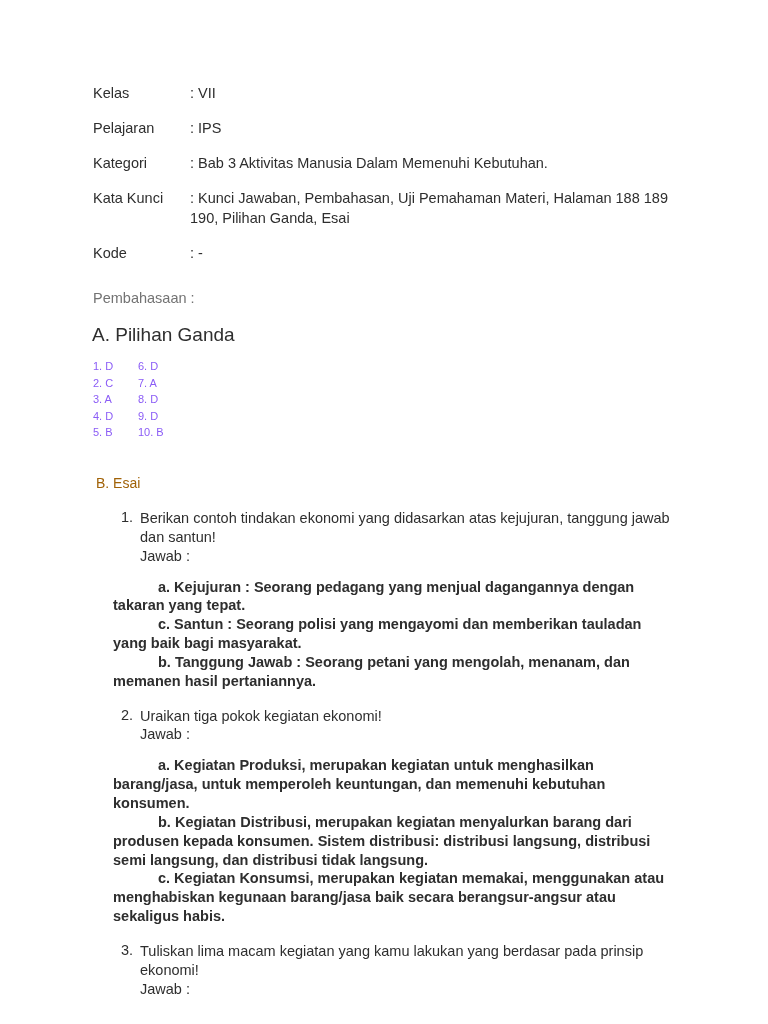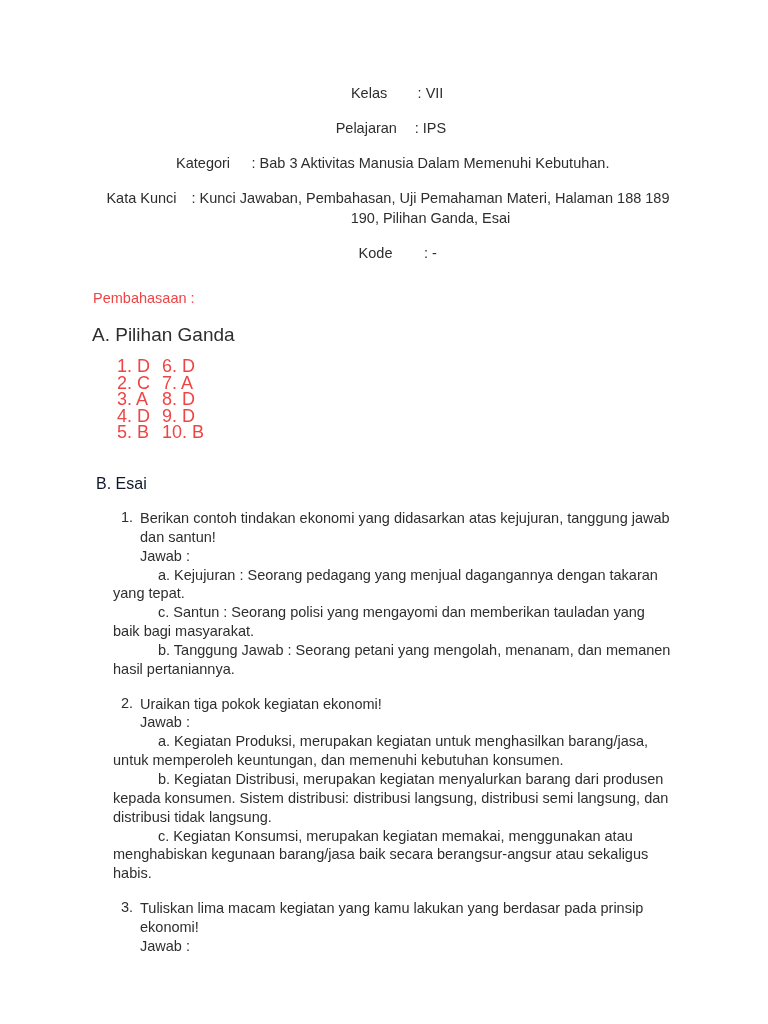--- a/index.html
+++ b/index.html
@@ -32,21 +32,20 @@
     left: 93px;
     top: 84px;
     width: 578px;
   }
   .meta-row {
     font-size: 14.5px;
     line-height: 1.32;
     margin-bottom: 16px;
     color: #2e2e2e;
     white-space: normal;
-    text-align: center;
   }
   .meta-row:last-child { margin-bottom: 12px; }
   .meta-label {
     display: inline-block;
     width: 97px;
     vertical-align: top;
   }
   .meta-value {
     display: inline;
   }
@@ -57,46 +56,45 @@
     display: block;
     overflow: hidden;
   }
 
   
   .pembahasaan {
     position: absolute;
     left: 93px;
     top: 290px;
     font-size: 14.5px;
-    color: #ef4444;
+    color: #737373;
   }
   .head-a {
     position: absolute;
     left: 92px;
     top: 324px;
     font-size: 19px;
     color: #2e2e2e;
   }
   .head-b {
     position: absolute;
     left: 96px;
     top: 475px;
-    font-size: 16px;
-    color: #0f172a;
+    font-size: 14px;
+    color: #a16207;
   }
 
   
   .mc {
     position: absolute;
     left: 93px;
     top: 358px;
-    font-size: 18px;
+    font-size: 11px;
     line-height: 16.6px;
-    color: #ef4444;
-    margin-left: 24px;
+    color: #8b5cf6;
   }
   .mc-row { white-space: nowrap; }
   .mc-col1 {
     display: inline-block;
     width: 45px;
   }
   .mc-col2 {
     display: inline-block;
   }
 
@@ -122,21 +120,22 @@
     width: 20px;
     text-align: right;
   }
   .q-text {
     line-height: 1.30;
   }
   .q-jawab {
     line-height: 1.30;
   }
   .sub-list {
-    margin-top: 0;
+    margin-top: 12px;
+    font-weight: bold;
   }
   .sub-item {
     text-indent: 45px;
     line-height: 1.30;
     margin-left: -27px;
   }
 </style>
 </head>
 <body>
 

